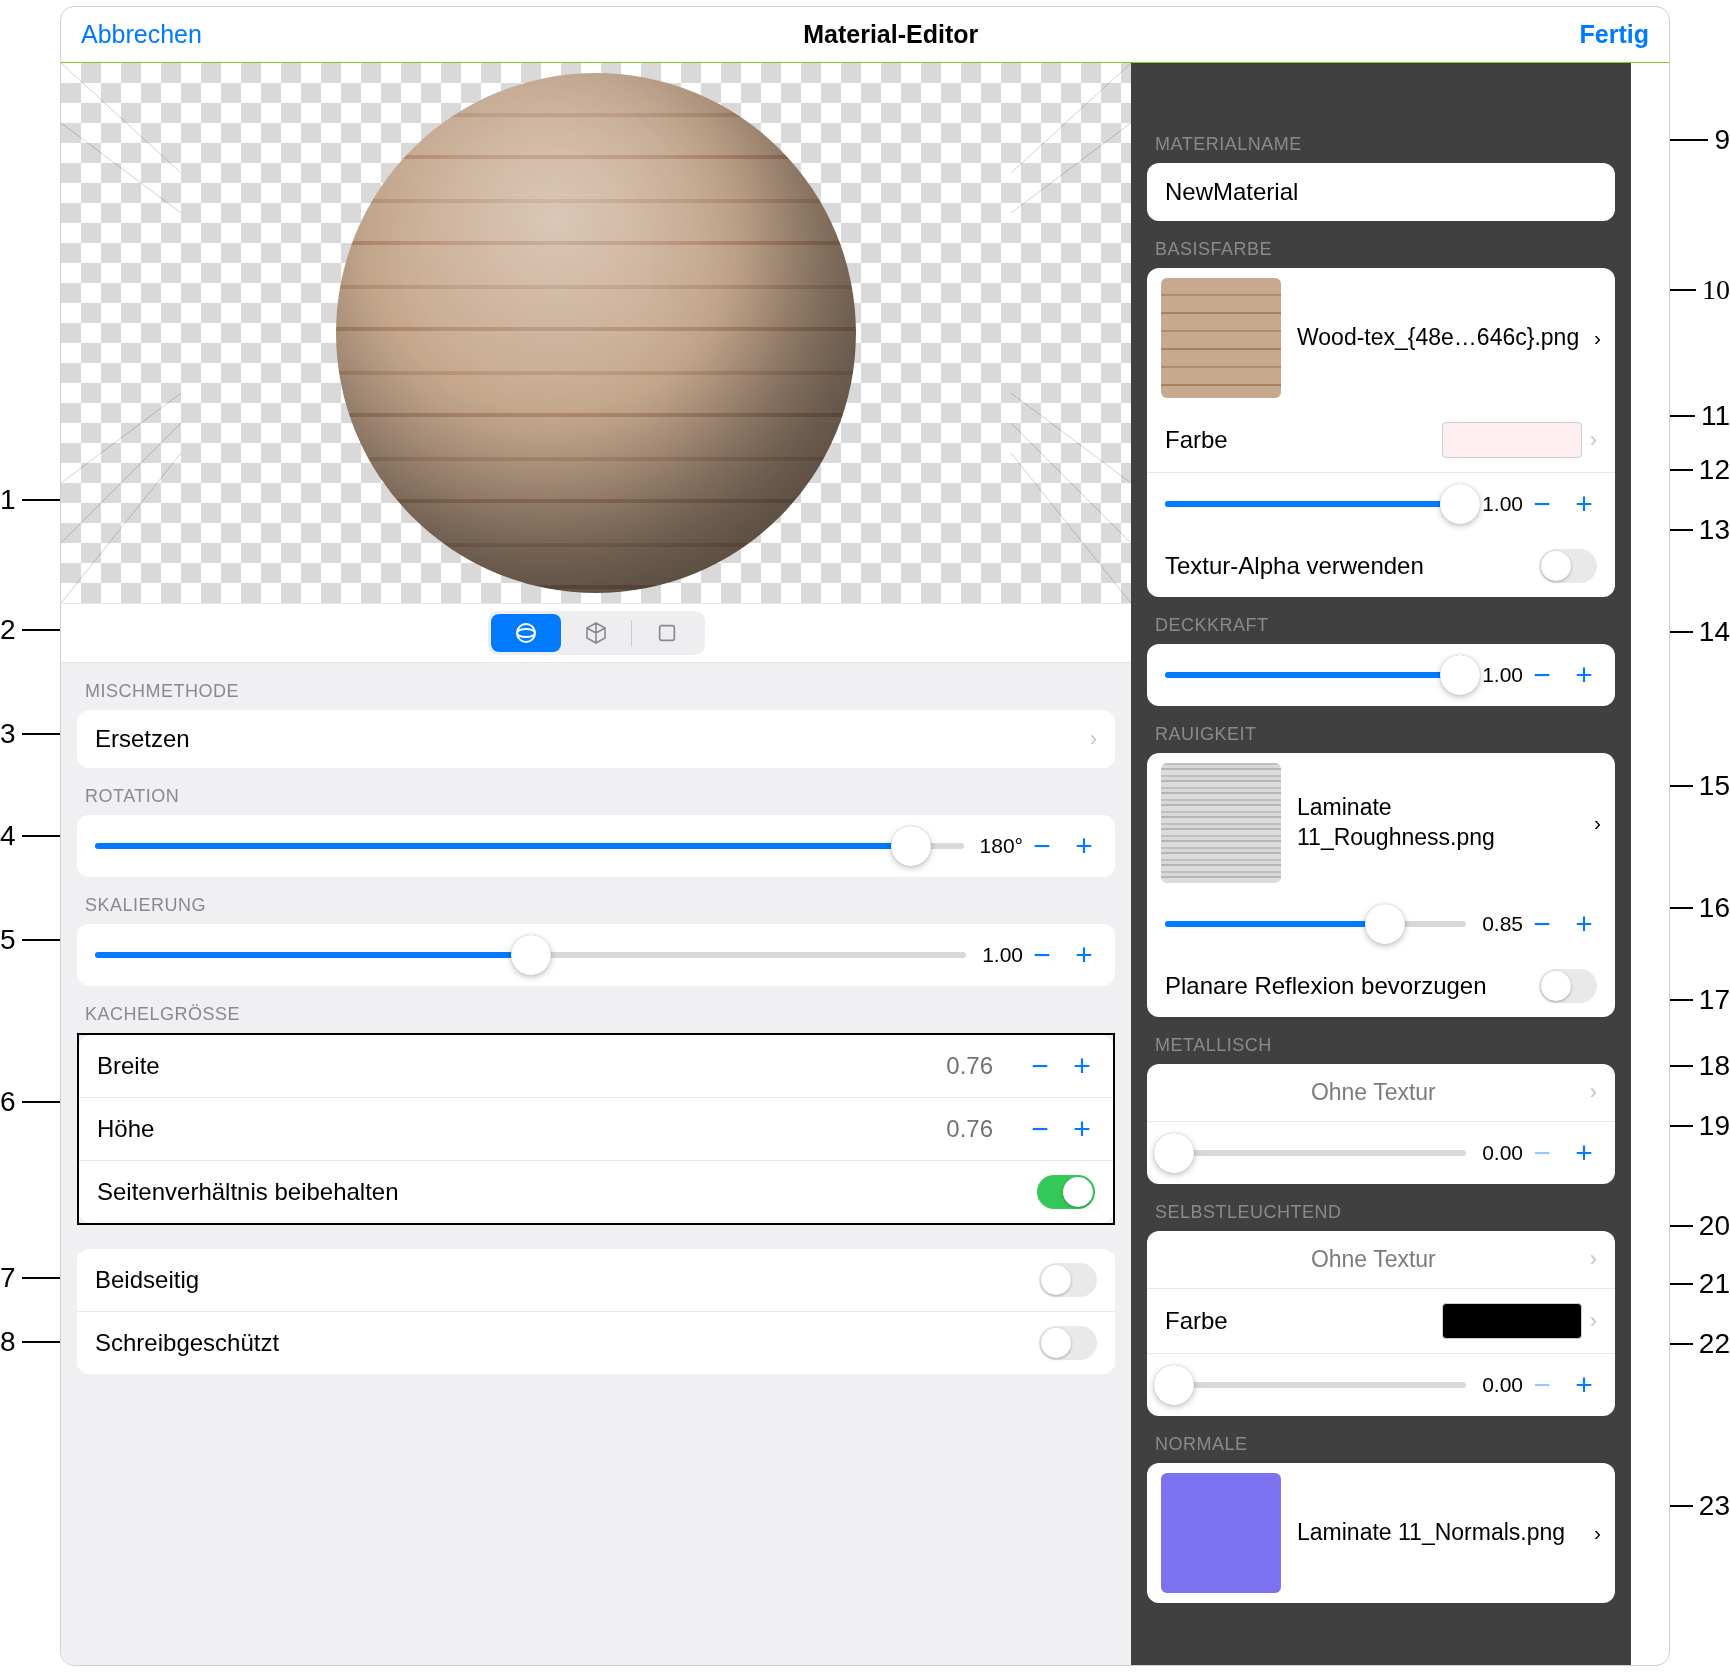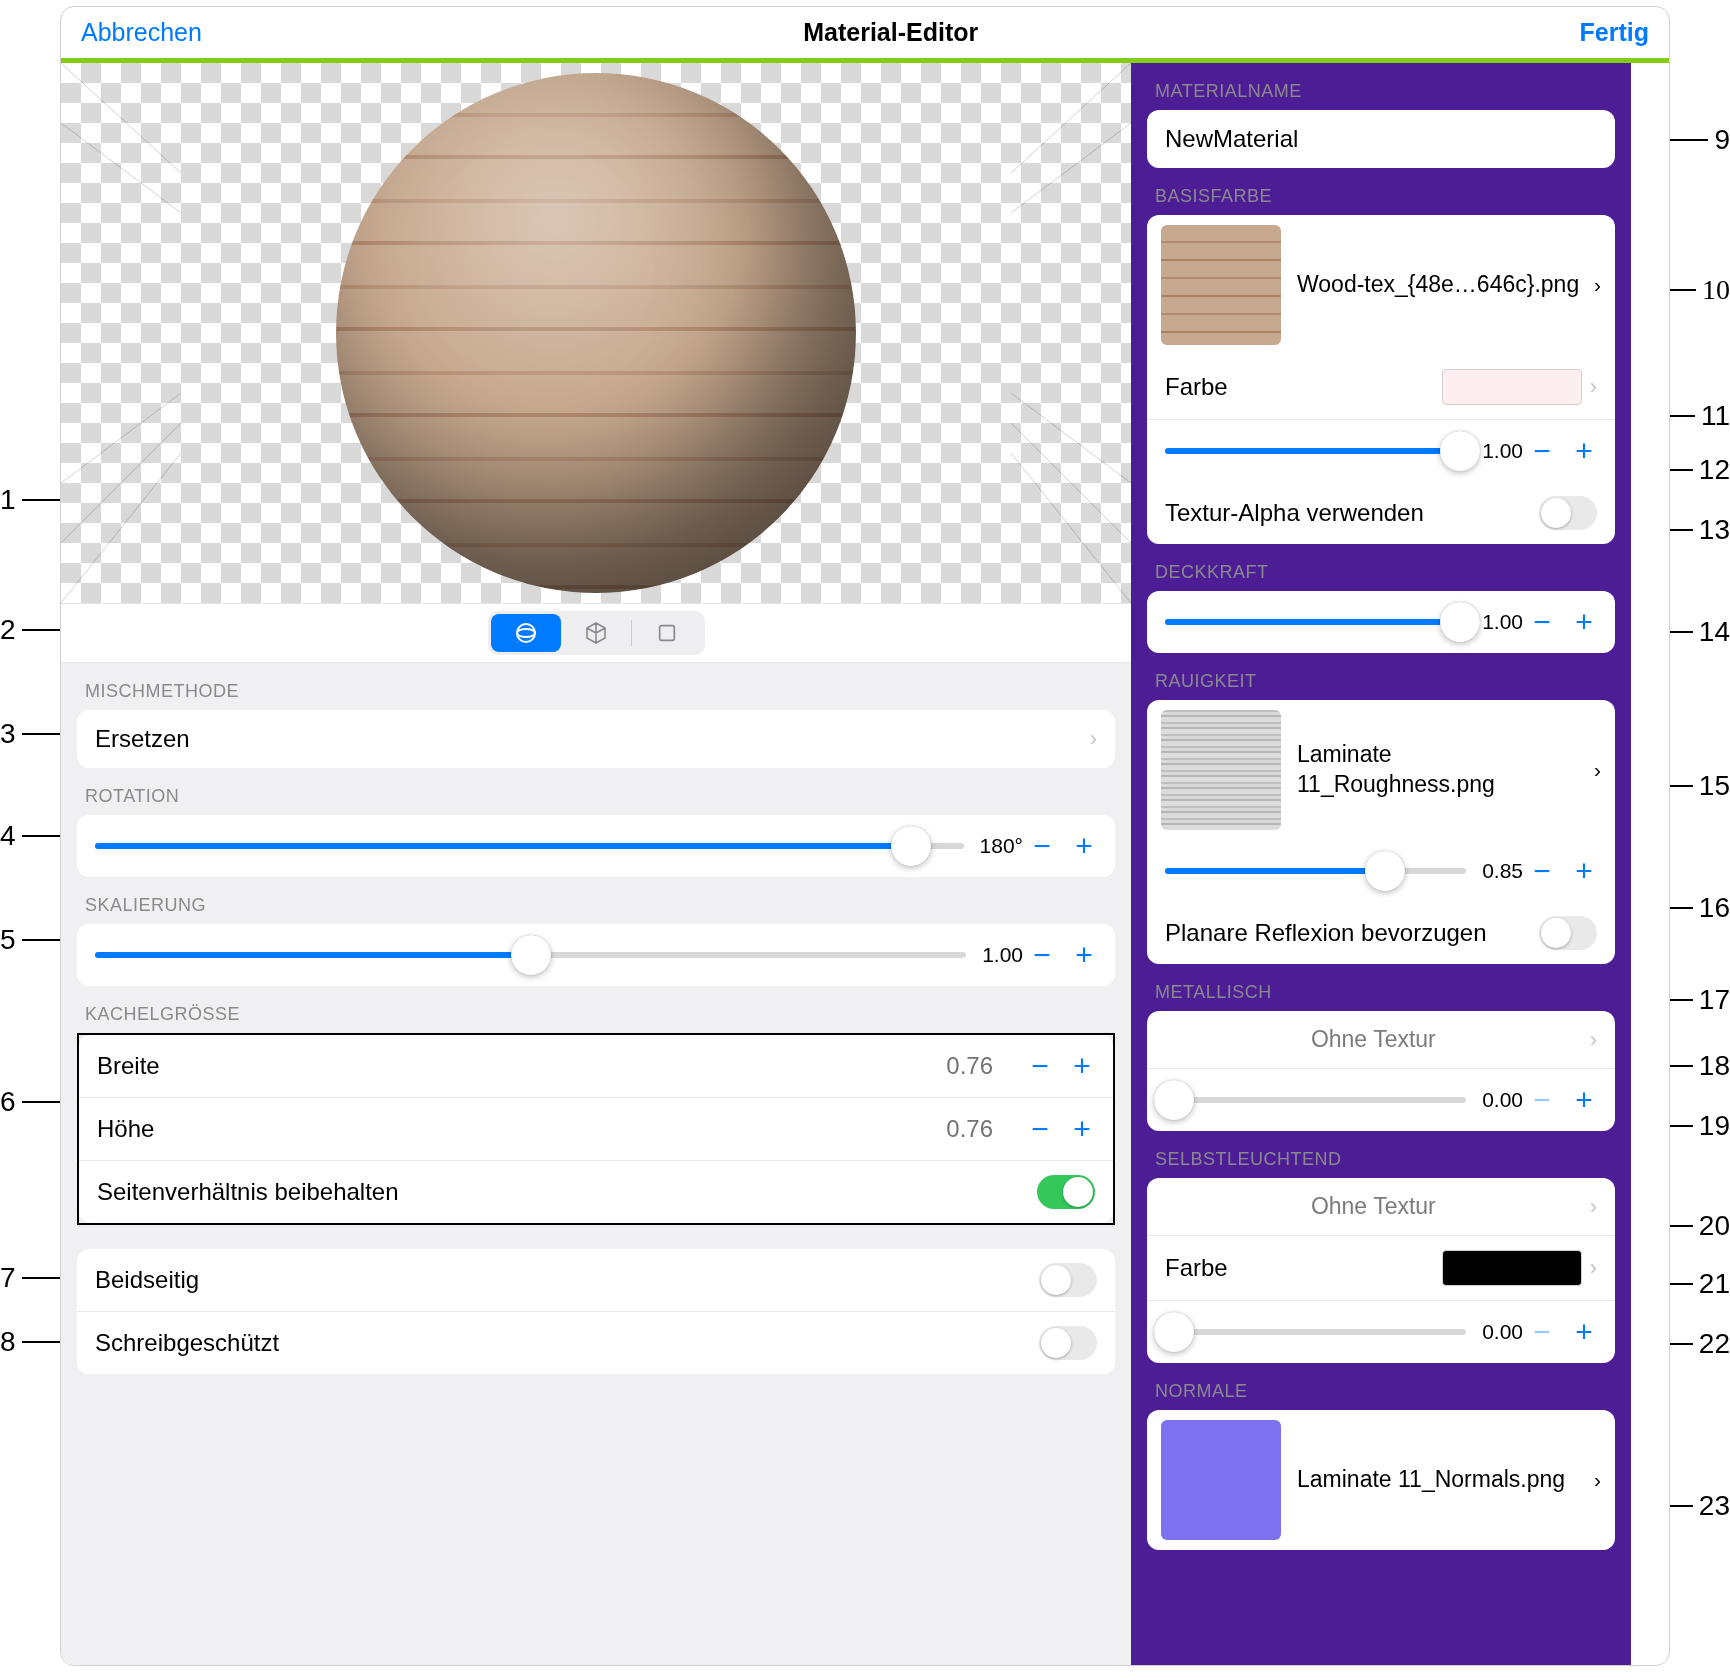--- a/index.html
+++ b/index.html
@@ -31,21 +31,21 @@
     height: 1660px;
     border: 1px solid #d0d0d0;
     border-radius: 14px;
     background: #fff;
     overflow: hidden;
     display: flex;
     flex-direction: column;
   }
   .header {
     height: 56px;
-    border-bottom: 5px solid #84cc16;
+    border-bottom: 1px solid #84cc16;
     display: flex;
     align-items: center;
     justify-content: space-between;
     padding: 0 20px;
   }
   .header .link { color: #007aff; font-size: 25px; cursor: pointer; }
   .header .title { font-weight: 600; font-size: 25px; }
   .body {
     flex: 1;
     display: flex;
@@ -53,24 +53,25 @@
   }
   .left-col {
     flex: 1;
     background: #f0f0f3;
     display: flex;
     flex-direction: column;
     max-width: 1070px;
   }
   .right-col {
     width: 500px;
-    background: #4c1d95;
+    background: #404040;
     display: flex;
     flex-direction: column;
     overflow: hidden;
+    justify-content: center;
   }
   .preview {
     height: 540px;
     position: relative;
     background: #fff;
   }
   .preview-canvas {
     position: absolute;
     inset: 0;
     background:

